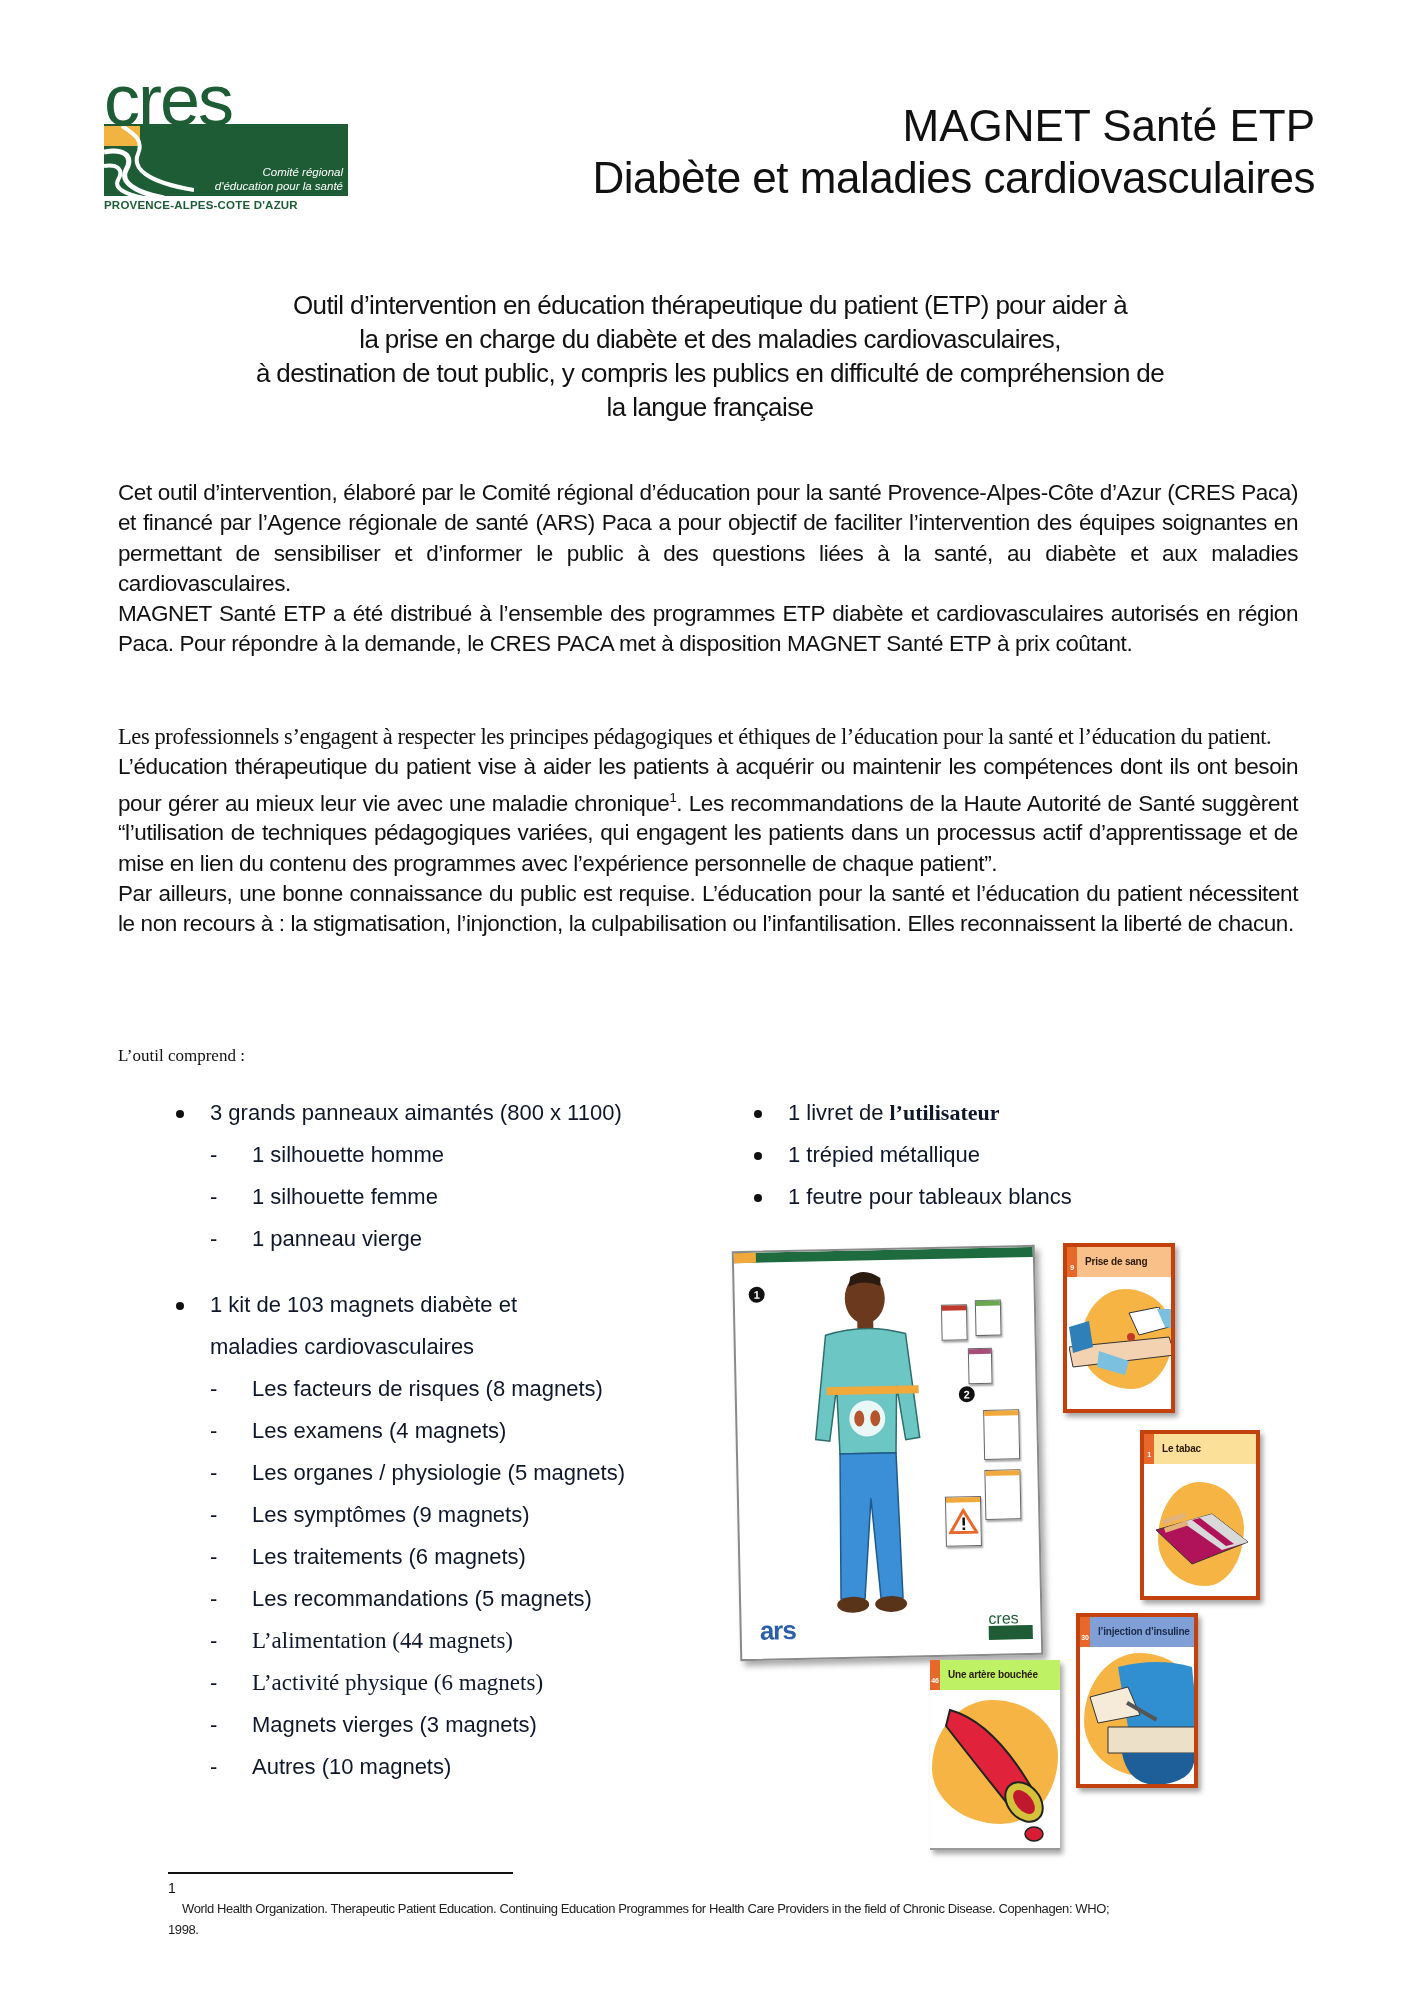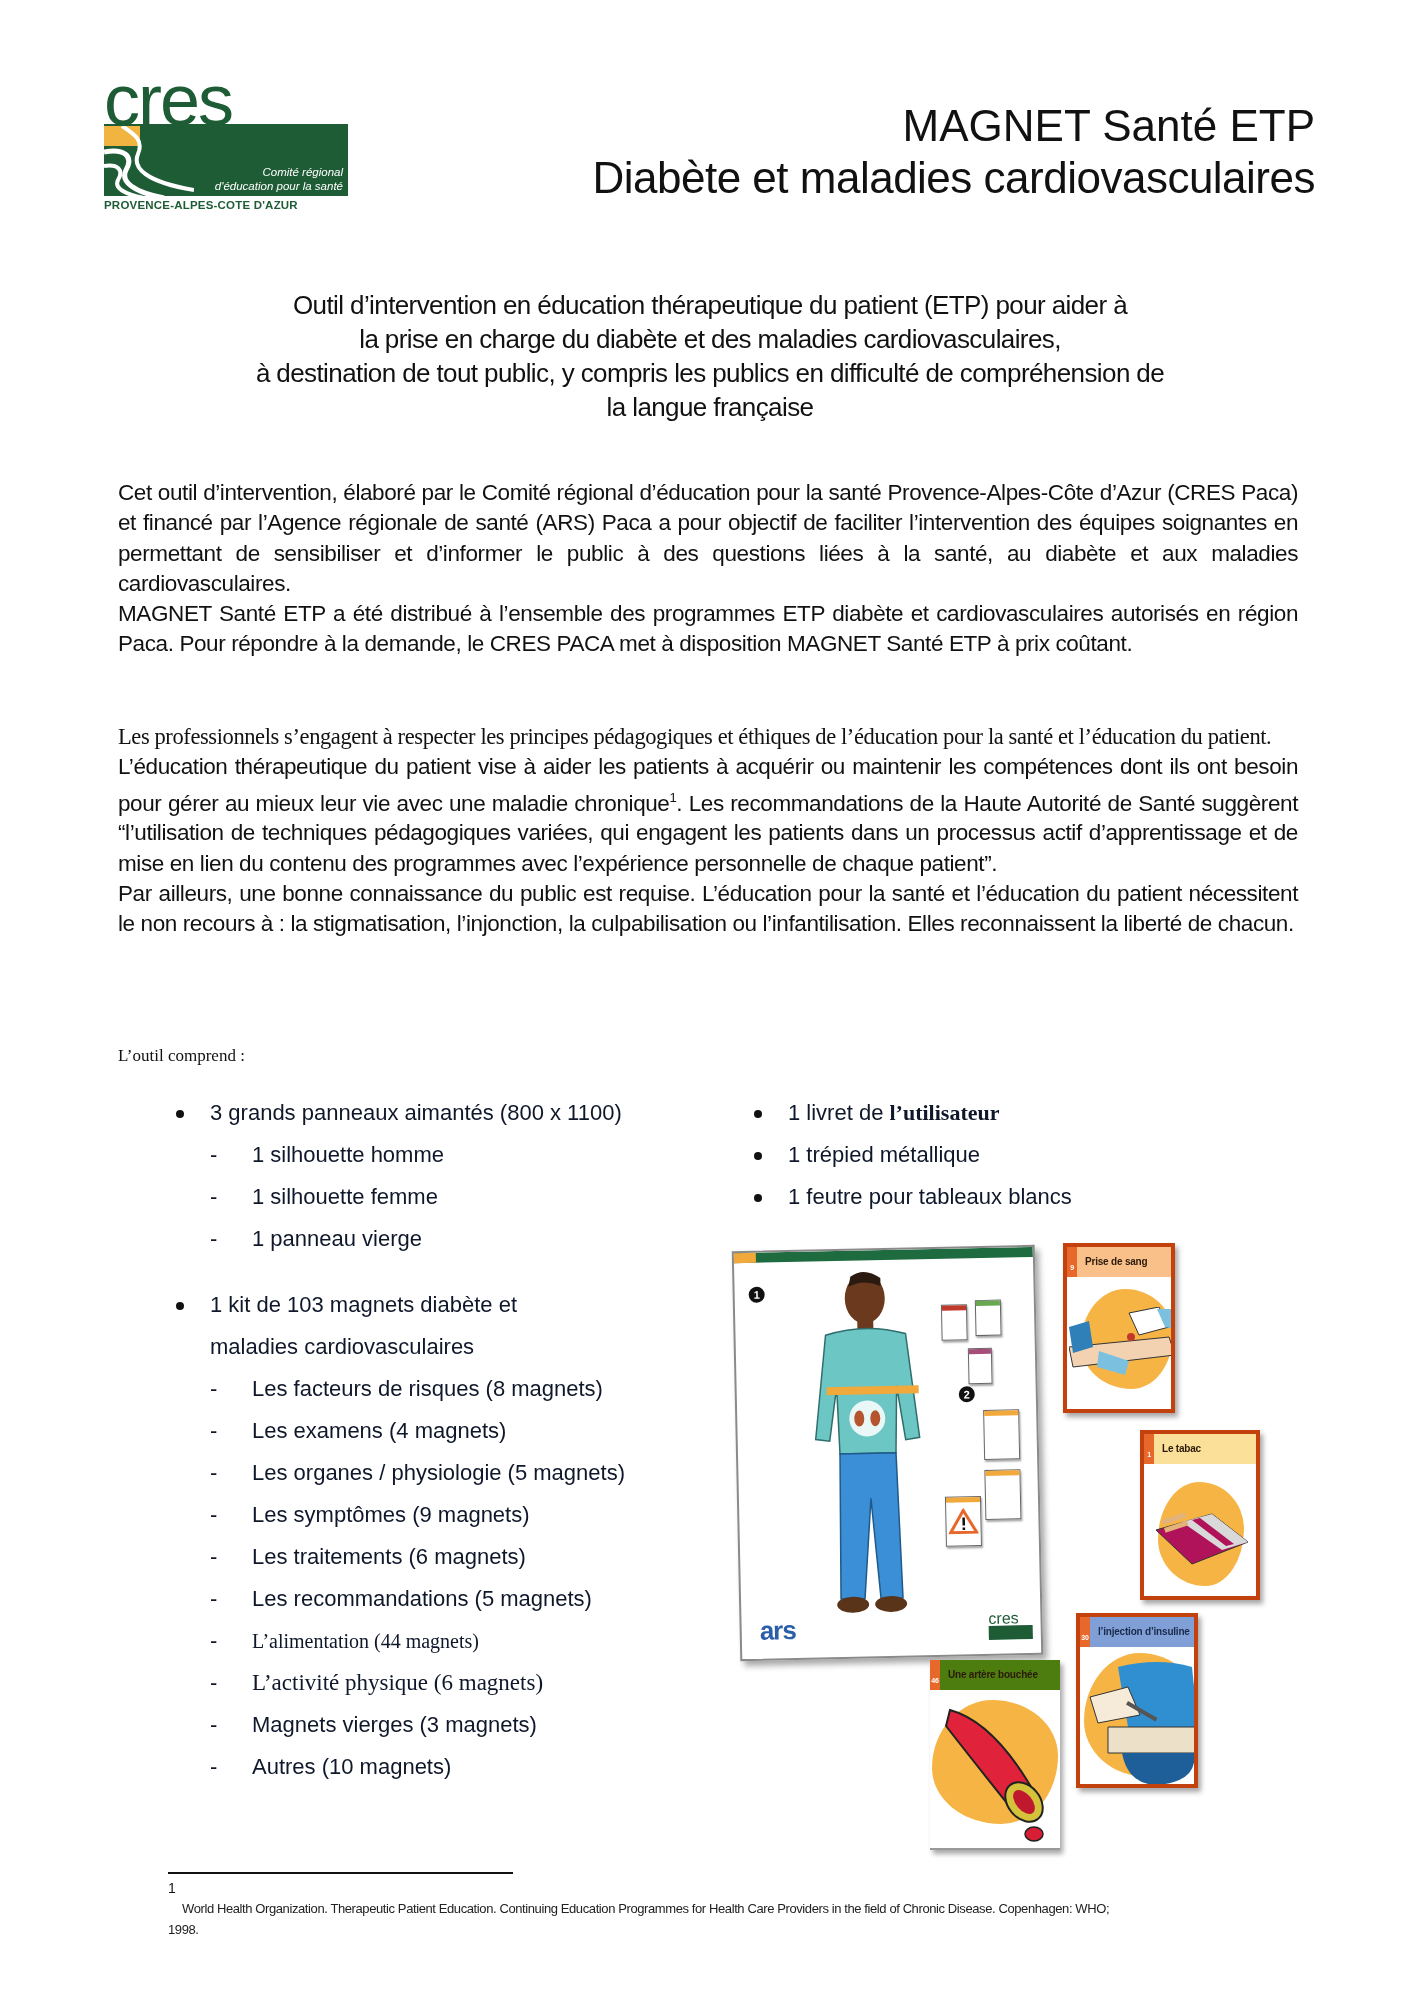--- a/index.html
+++ b/index.html
@@ -154,21 +154,21 @@
   <div class="row">
       <span class="dash">-</span>
       <span class="txt-d">Les traitements (6 magnets)</span>
     </div>
   <div class="row">
       <span class="dash">-</span>
       <span class="txt-d">Les recommandations (5 magnets)</span>
     </div>
   <div class="row">
       <span class="dash">-</span>
-      <span class="txt-d serif" style="font-size:20px;">L’alimentation (44 magnets)</span>
+      <span class="txt-d serif" style="font-size:23px;">L’alimentation (44 magnets)</span>
     </div>
   <div class="row">
       <span class="dash">-</span>
       <span class="txt-d serif" style="font-size:23px;">L’activité physique (6 magnets)</span>
     </div>
   <div class="row">
       <span class="dash">-</span>
       <span class="txt-d">Magnets vierges (3 magnets)</span>
     </div>
   <div class="row">
@@ -273,21 +273,21 @@
   <svg style="position:absolute; left:8px; top:40px;" width="112" height="130" viewBox="0 0 112 130">
     <path d="M30 10 Q70 0 104 10 L110 70 L40 70 Z" fill="#2f8fd0"></path>
     <path d="M20 70 L110 70 L110 96 L20 96 Z" fill="#ede0c8" stroke="#333" stroke-width="1"></path>
     <path d="M34 96 L106 96 Q110 124 70 128 Q40 128 34 96 Z" fill="#1f5f99"></path>
     <path d="M2 40 L40 30 L52 58 L10 66 Z" fill="#f5ebd8" stroke="#333" stroke-width="1"></path>
     <rect x="40" y="44" width="34" height="4" fill="#555" transform="rotate(30 40 44)"></rect>
   </svg>
 </div>
 
 <div class="card" style="left:930px; top:1660px; width:130px; height:190px; border:none; border-bottom:2px solid #999;">
-  <div class="hdr" style="background:#4d7c0f;"><span class="n">46</span><span>Une artère bouchée</span></div>
+  <div class="hdr" style="background:#bef264;"><span class="n">46</span><span>Une artère bouchée</span></div>
   <div class="blob" style="left:2px; top:40px; width:126px; height:124px;"></div>
   <svg style="position:absolute; left:14px; top:42px;" width="110" height="150" viewBox="0 0 110 150">
     <path d="M6 8 Q50 20 90 90 L70 110 Q30 60 2 24 Z" fill="#e0223a" stroke="#222" stroke-width="2"></path>
     <ellipse cx="80" cy="100" rx="16" ry="22" fill="#d4c23a" stroke="#222" stroke-width="2" transform="rotate(-40 80 100)"></ellipse>
     <ellipse cx="80" cy="100" rx="8" ry="14" fill="#c0182e" transform="rotate(-40 80 100)"></ellipse>
     <ellipse cx="90" cy="132" rx="9" ry="7" fill="#d81e34" stroke="#222" stroke-width="1.5"></ellipse>
   </svg>
 </div>
 
 <div class="fn-rule"></div>

